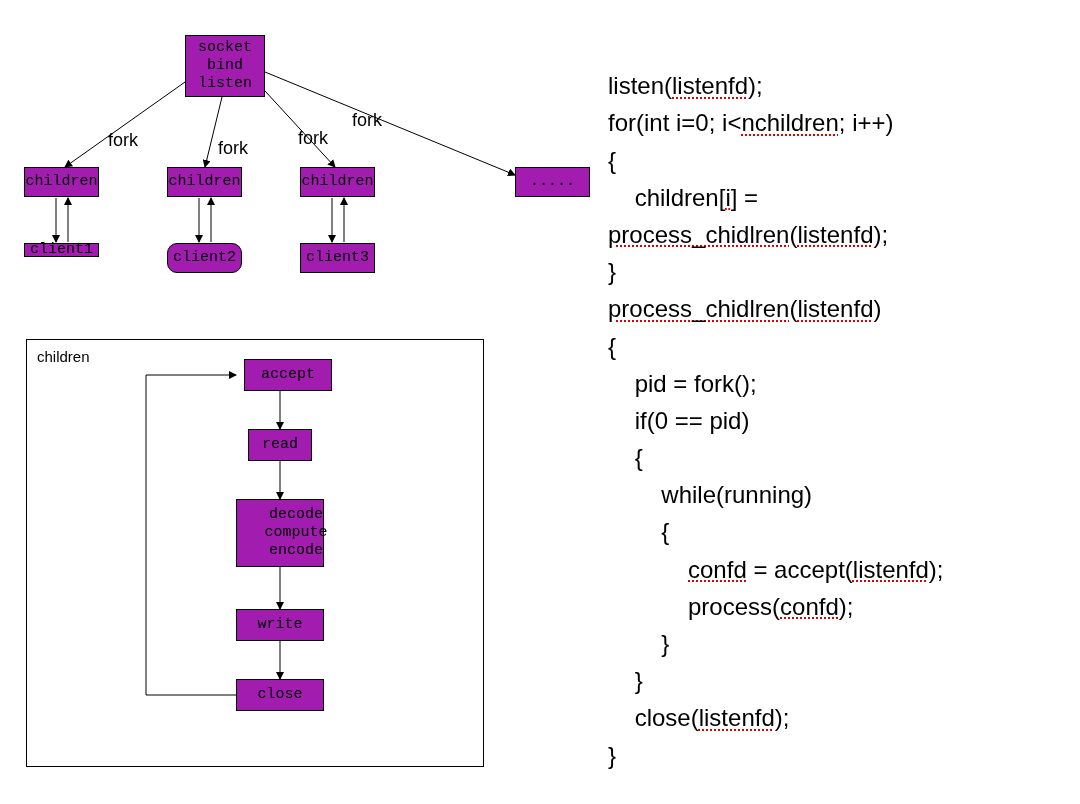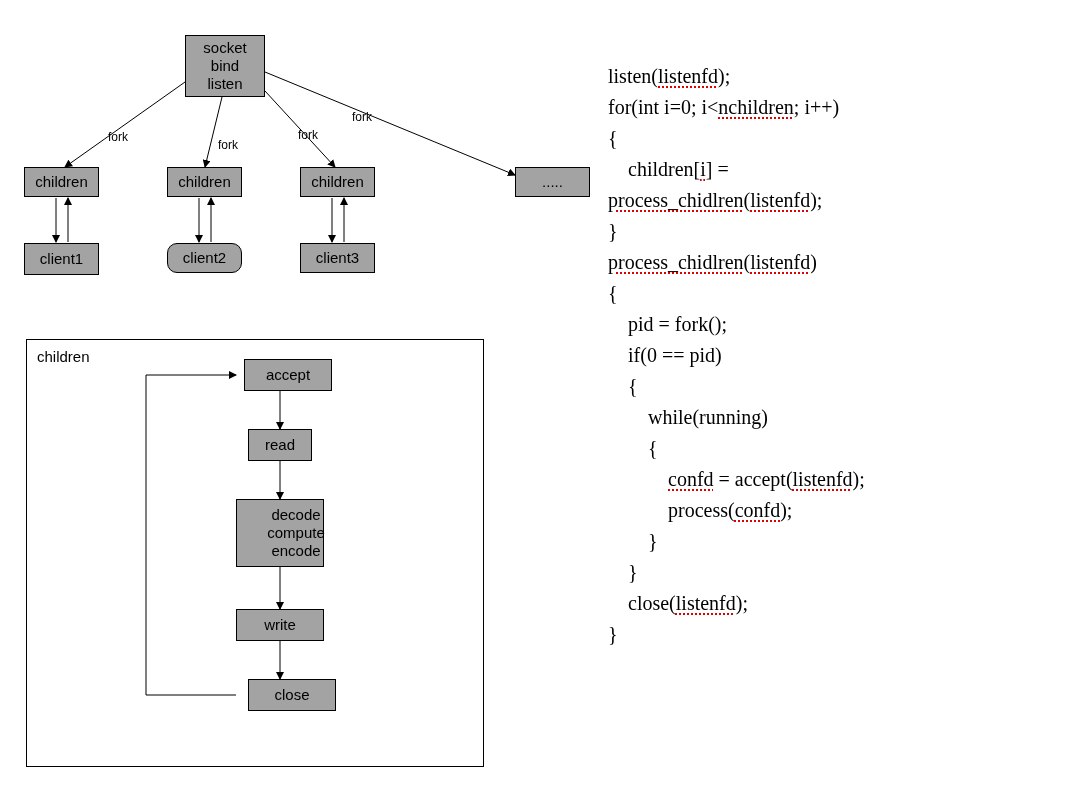--- a/index.html
+++ b/index.html
@@ -8,37 +8,38 @@
     padding: 0;
     font-family: Arial, Helvetica, sans-serif;
     background: #fff;
     width: 1080px;
     height: 804px;
     position: relative;
   }
   .box {
     position: absolute;
     border: 1px solid #000;
-    background: #a3a3a3;
+    background: #a21caf;
     display: flex;
     flex-direction: column;
     align-items: center;
     justify-content: center;
     font-size: 15px;
     line-height: 1.2;
     text-align: center;
+    font-family: Liberation Mono, monospace;
   }
   .label {
     position: absolute;
-    font-size: 12px;
+    font-size: 18px;
   }
   .code {
     position: absolute;
-    font-size: 20px;
-    font-family: Liberation Serif, serif;
+    font-size: 24px;
+    font-family: Liberation Sans, sans-serif;
     line-height: 1.55;
     white-space: pre;
   }
   .spell {
     text-decoration: underline;
     text-decoration-style: dotted;
     text-decoration-color: #d00;
     text-decoration-thickness: 2px;
     text-underline-offset: 3px;
   }
@@ -99,21 +100,21 @@
 <div class="box" style="left:24px;top:167px;width:75px;height:30px;">
   <span>children</span>
 </div>
 <div class="box" style="left:167px;top:167px;width:75px;height:30px;">
   <span>children</span>
 </div>
 <div class="box" style="left:300px;top:167px;width:75px;height:30px;">
   <span>children</span>
 </div>
 
-<div class="box" style="left:24px;top:243px;width:75px;height:32px;">
+<div class="box" style="left:24px;top:243px;width:75px;height:14px;">
   <span>client1</span>
 </div>
 <div class="box" style="left:167px;top:243px;width:75px;height:30px;border-radius:10px;">
   <span>client2</span>
 </div>
 <div class="box" style="left:300px;top:243px;width:75px;height:30px;">
   <span>client3</span>
 </div>
 
 <div class="box" style="left:515px;top:167px;width:75px;height:30px;">
@@ -146,21 +147,21 @@
   <span>read</span>
 </div>
 <div class="box" style="left:236px;top:499px;width:88px;height:68px;white-space:pre;padding-left:32px;">
   <span>decode
 compute
 encode</span>
 </div>
 <div class="box" style="left:236px;top:609px;width:88px;height:32px;justify-content:center;">
   <span>write</span>
 </div>
-<div class="box" style="left:236px;top:679px;width:88px;height:32px;margin-left:12px;">
+<div class="box" style="left:236px;top:679px;width:88px;height:32px;">
   <span>close</span>
 </div>
 
 <div class="code" style="left:608px;top:30px;">
 <span>listen(</span><span class="spell">listenfd</span><span>);</span>
 <span>for(int i=0; i&lt;</span><span class="spell">nchildren</span><span>; i++)</span>
 <span>{</span>
 <span>    children[</span><span class="spell">i</span><span>] =</span>
 <span class="spell">process_chidlren</span><span>(</span><span class="spell">listenfd</span><span>);</span>
 <span>}</span>

